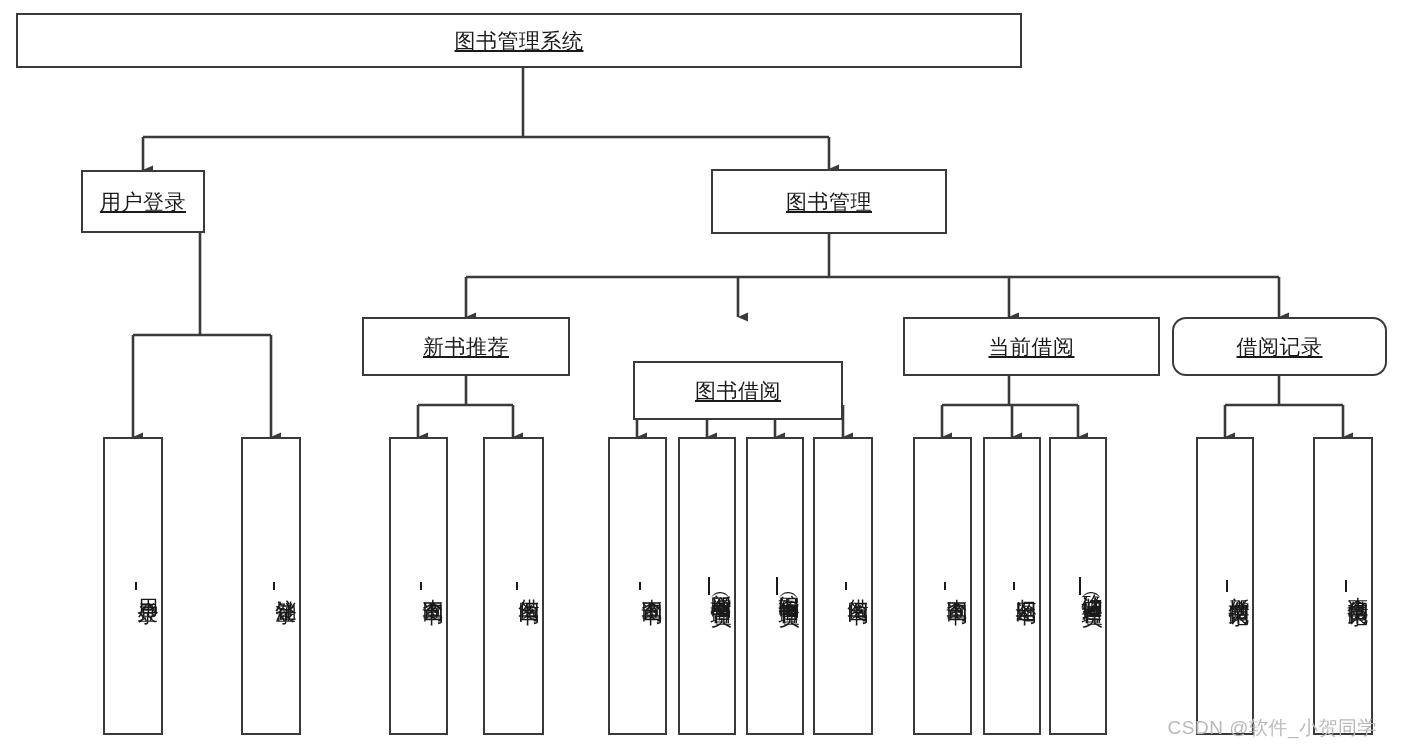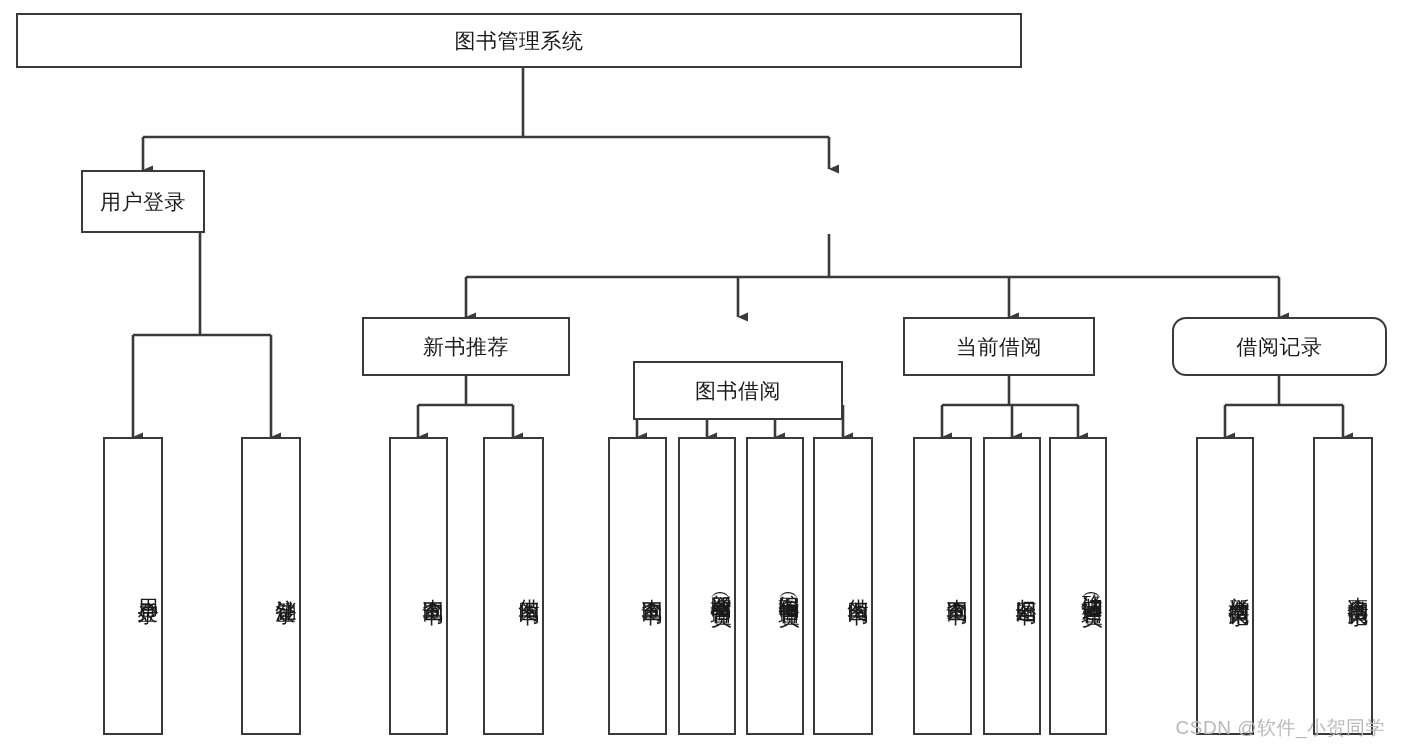--- a/index.html
+++ b/index.html
@@ -21,20 +21,21 @@
   .node {
     position: absolute;
     box-sizing: border-box;
     border: 2px solid #3a3a3a;
     background: #ffffff;
     display: flex;
     align-items: center;
     justify-content: center;
     color: #1a1a1a;
     letter-spacing: 0.5px;
+    text-decoration: underline;
   }
   .node.h {
     font-size: 21px;
     line-height: 1.2;
   }
   .node.v {
     writing-mode: vertical-rl;
     text-orientation: upright;
     font-size: 21px;
     line-height: 1.25;
@@ -51,21 +52,21 @@
   #edges {
     position: absolute;
     left: 0;
     top: 0;
     width: 1405px;
     height: 747px;
     pointer-events: none;
   }
   #watermark {
     position: absolute;
-    right: 20px;
+    right: 28px;
     bottom: 6px;
     font-size: 19px;
     color: #b9b9b9;
     letter-spacing: 0.5px;
     white-space: nowrap;
   }
 </style>
 </head>
 <body>
 
@@ -110,24 +111,25 @@
         <line x1="1279" y1="376" x2="1279" y2="405"></line>
         <line x1="1225" y1="405" x2="1343" y2="405"></line>
         <line x1="1225" y1="405" x2="1225" y2="437" marker-end="url(#arrowhead)"></line>
         <line x1="1343" y1="405" x2="1343" y2="437" marker-end="url(#arrowhead)"></line>
       </g>
   </svg>
 
   <div class="node h" style="left: 16px; top: 13px; width: 1006px; height: 55px;">图书管理系统</div>
 
   <div class="node h" style="left: 81px; top: 170px; width: 124px; height: 63px;">用户登录</div>
+  <div class="node h" style="left: 711px; top: 169px; width: 236px; height: 65px;">图书管理</div>
 
   <div class="node h" style="left: 362px; top: 317px; width: 208px; height: 59px;">新书推荐</div>
   <div class="node h" style="left: 633px; top: 317px; width: 210px; height: 59px; margin-top: 44px;">图书借阅</div>
-  <div class="node h" style="left: 903px; top: 317px; width: 192px; height: 59px;">当前借阅</div>
+  <div class="node h" style="left: 903px; top: 317px; width: 257px; height: 59px;">当前借阅</div>
   <div class="node h" style="left: 1172px; top: 317px; width: 215px; height: 59px; border-radius: 14px;">借阅记录</div>
 
   <div class="node v" style="left: 103px; top: 437px; width: 60px; height: 298px;">
     <span class="vtext">用户登录</span>
   </div>
   <div class="node v" style="left: 241px; top: 437px; width: 60px; height: 298px;">
     <span class="vtext">注销登录</span>
   </div>
   <div class="node v" style="left: 389px; top: 437px; width: 59px; height: 298px;">
     <span class="vtext">查询图书</span>

